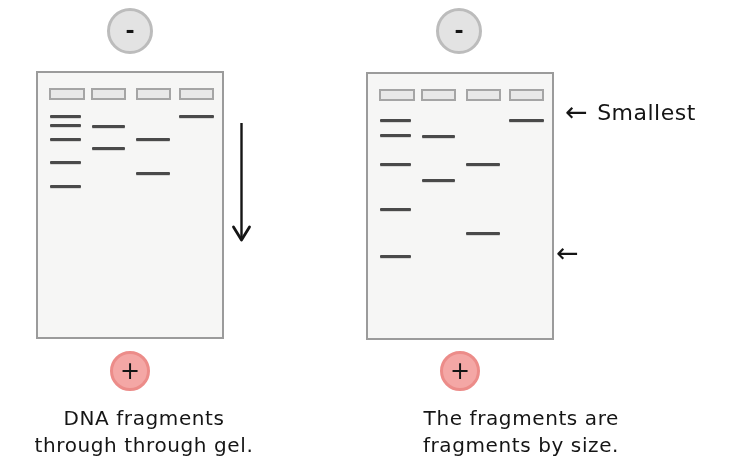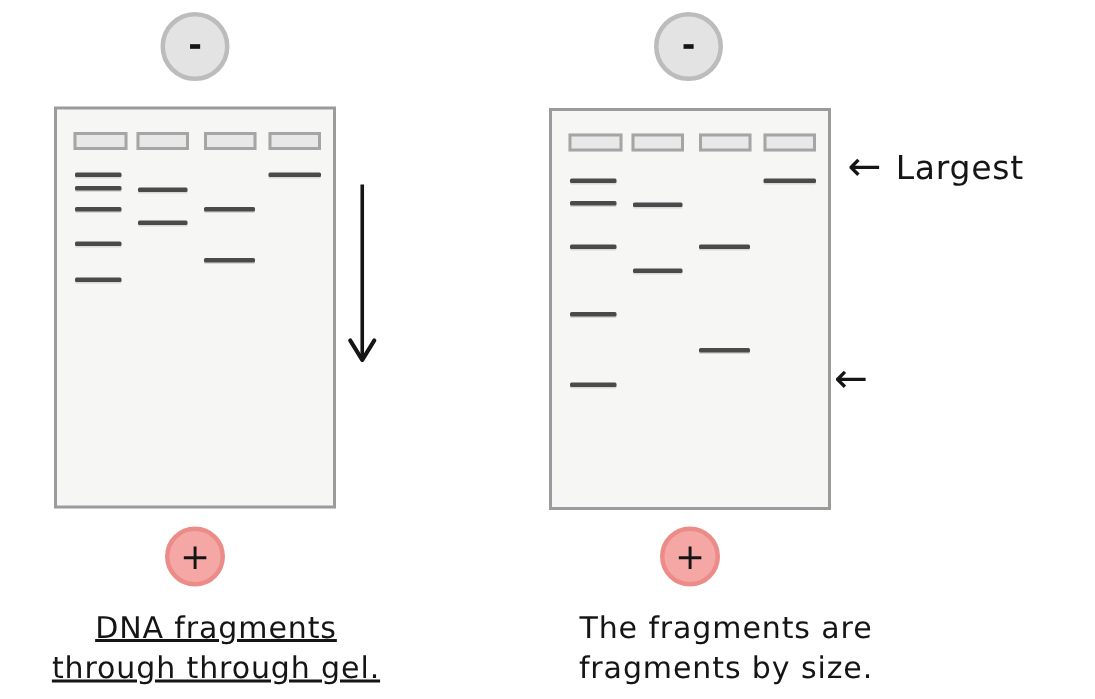--- a/index.html
+++ b/index.html
@@ -45,22 +45,22 @@
   
   .annotation{
     position:absolute;display:flex;align-items:center;gap:9px;
     font-size:22px;letter-spacing:0.5px;white-space:nowrap;
   }
   .annotation .arrow-glyph{font-size:27px;line-height:1;transform:translateY(-1px);}
   .annotation-largest{left:565px;top:99px;}
   .annotation-smallest{left:556px;top:240px;}
   
   .caption{position:absolute;font-size:20px;line-height:27px;letter-spacing:0.6px;}
-  .caption-left{left:6px;top:405px;width:276px;text-align:center;text-decoration:underline;}
-  .caption-right{left:349px;top:405px;width:270px;text-align:center;}
+  .caption-left{left:6px;top:405px;width:276px;text-align:center;}
+  .caption-right{left:349px;top:405px;width:270px;text-align:right;}
 </style>
 </head>
 <body>
 
 <div class="canvas">
 
   <div class="electrode minus minus-left">
     <span>-</span>
   </div>
 
@@ -123,21 +123,21 @@
         <div class="band" style="left: 141px; top: 45px; width: 35px;"></div>
       </div>
   </div>
 
   <div class="electrode plus plus-right">
     <span>+</span>
   </div>
 
   <div class="annotation annotation-largest">
     <span class="arrow-glyph">←</span>
-    <span>Largest</span>
+    <span>Smallest</span>
   </div>
 
   <div class="annotation annotation-smallest">
     <span class="arrow-glyph">←</span>
   </div>
 
   <div class="caption caption-right">
     <div>The fragments are</div>
     <div>fragments by size.</div>
   </div>

